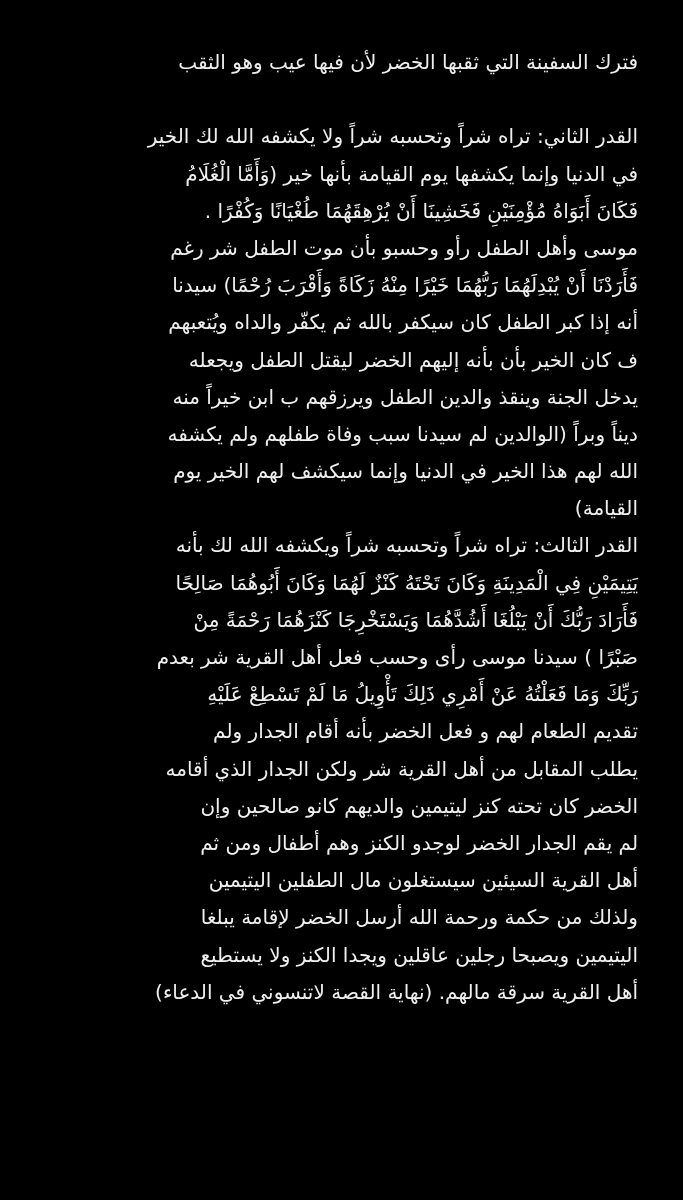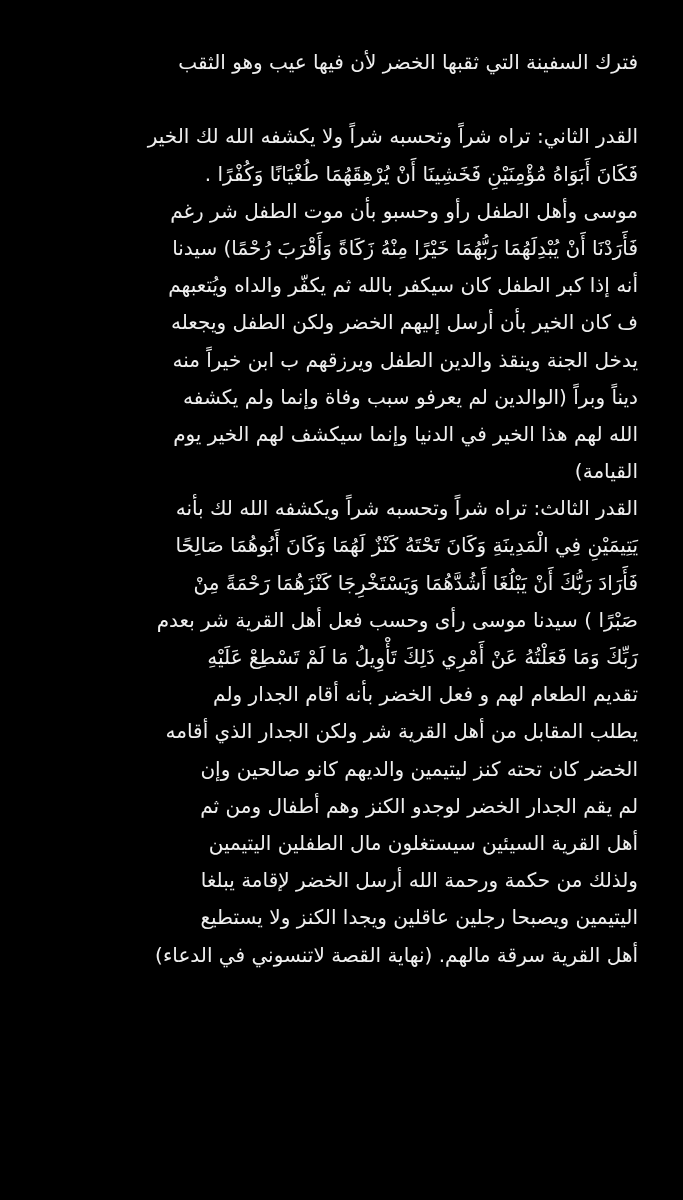--- a/index.html
+++ b/index.html
@@ -15,27 +15,28 @@
   .line { height: 37.2px; line-height: 37.2px; white-space: nowrap; overflow: visible; }
   .line.blank { height: 37.2px; }
 </style>
 </head>
 <body>
 
 <div class="doc">
   <div class="line">فترك السفينة التي ثقبها الخضر لأن فيها عيب وهو الثقب</div>
   <div class="line blank"></div>
   <div class="line">القدر الثاني: تراه شراً وتحسبه شراً ولا يكشفه الله لك الخير</div>
+  <div class="line">في الدنيا وإنما يكشفها يوم القيامة بأنها خير (وَأَمَّا الْغُلَامُ</div>
   <div class="line">فَكَانَ أَبَوَاهُ مُؤْمِنَيْنِ فَخَشِينَا أَنْ يُرْهِقَهُمَا طُغْيَانًا وَكُفْرًا .</div>
   <div class="line">موسى وأهل الطفل رأو وحسبو بأن موت الطفل شر رغم</div>
   <div class="line">فَأَرَدْنَا أَنْ يُبْدِلَهُمَا رَبُّهُمَا خَيْرًا مِنْهُ زَكَاةً وَأَقْرَبَ رُحْمًا) سيدنا</div>
   <div class="line">أنه إذا كبر الطفل كان سيكفر بالله ثم يكفّر والداه ويُتعبهم</div>
-  <div class="line">ف كان الخير بأن أرسل إليهم الخضر ولكن الطفل ويجعله</div>
+  <div class="line">ف كان الخير بأن بأنه إليهم الخضر ليقتل الطفل ويجعله</div>
   <div class="line">يدخل الجنة وينقذ والدين الطفل ويرزقهم ب ابن خيراً منه</div>
-  <div class="line">ديناً وبراً (الوالدين لم يعرفو سبب وفاة وإنما ولم يكشفه</div>
+  <div class="line">ديناً وبراً (الوالدين لم سيدنا سبب وفاة طفلهم ولم يكشفه</div>
   <div class="line">الله لهم هذا الخير في الدنيا وإنما سيكشف لهم الخير يوم</div>
   <div class="line">القيامة)</div>
   <div class="line">القدر الثالث: تراه شراً وتحسبه شراً ويكشفه الله لك بأنه</div>
   <div class="line">يَتِيمَيْنِ فِي الْمَدِينَةِ وَكَانَ تَحْتَهُ كَنْزٌ لَهُمَا وَكَانَ أَبُوهُمَا صَالِحًا</div>
   <div class="line">فَأَرَادَ رَبُّكَ أَنْ يَبْلُغَا أَشُدَّهُمَا وَيَسْتَخْرِجَا كَنْزَهُمَا رَحْمَةً مِنْ</div>
   <div class="line">صَبْرًا ) سيدنا موسى رأى وحسب فعل أهل القرية شر بعدم</div>
   <div class="line">رَبِّكَ وَمَا فَعَلْتُهُ عَنْ أَمْرِي ذَلِكَ تَأْوِيلُ مَا لَمْ تَسْطِعْ عَلَيْهِ</div>
   <div class="line">تقديم الطعام لهم و فعل الخضر بأنه أقام الجدار ولم</div>
   <div class="line">يطلب المقابل من أهل القرية شر ولكن الجدار الذي أقامه</div>
   <div class="line">الخضر كان تحته كنز ليتيمين والديهم كانو صالحين وإن</div>

